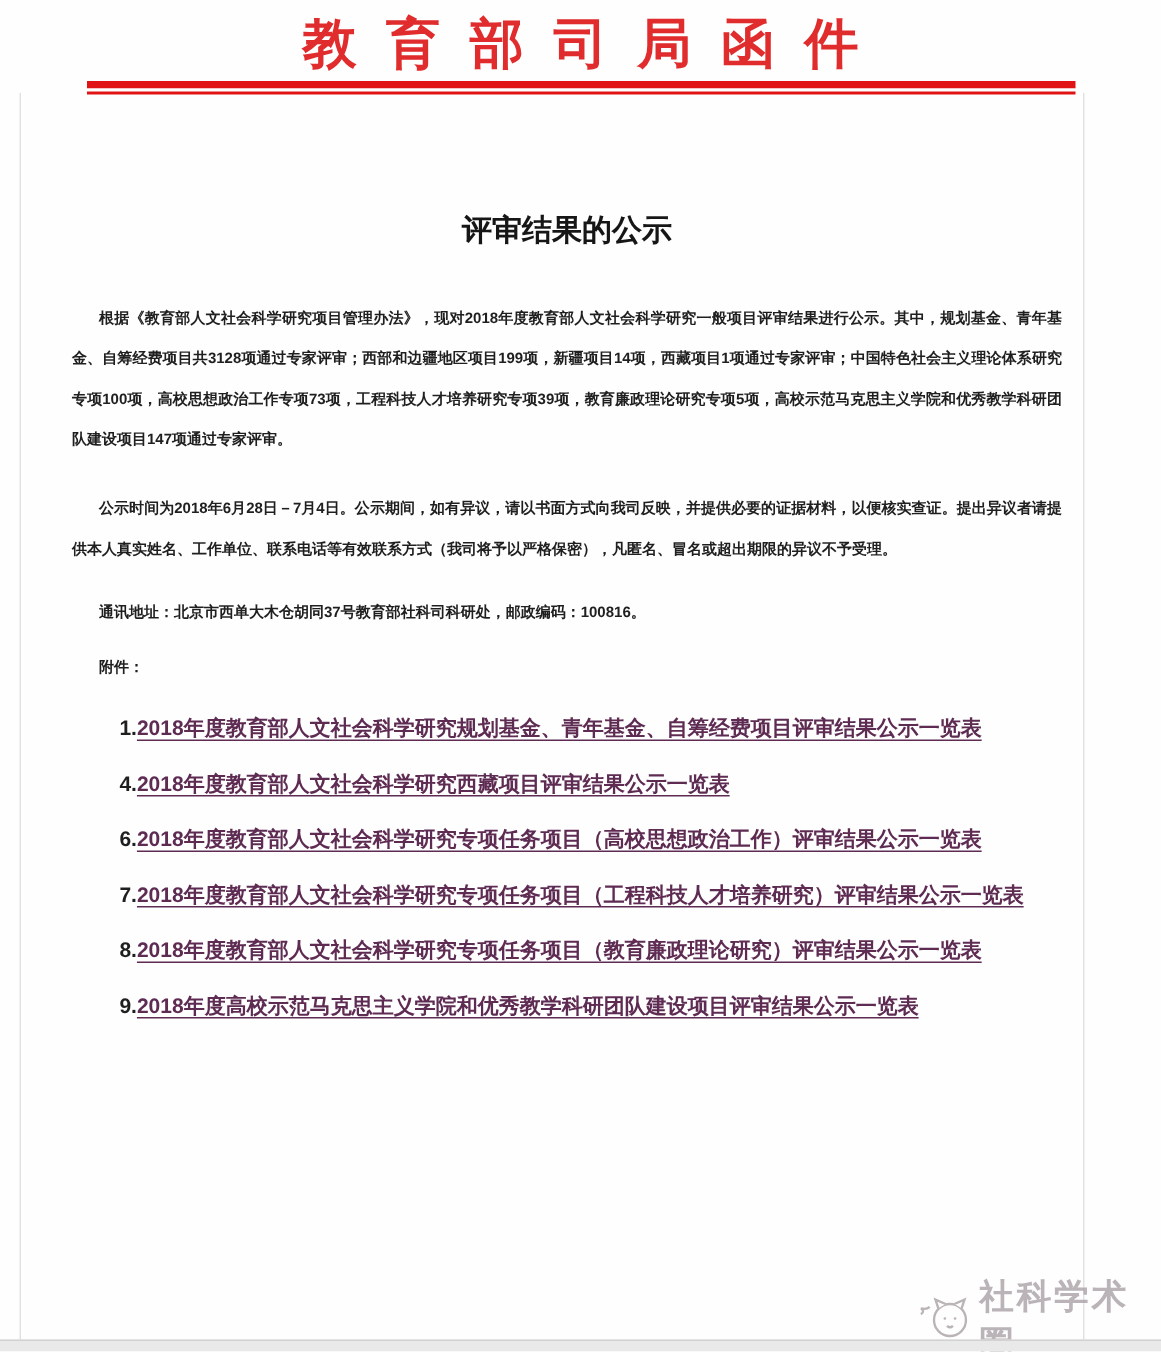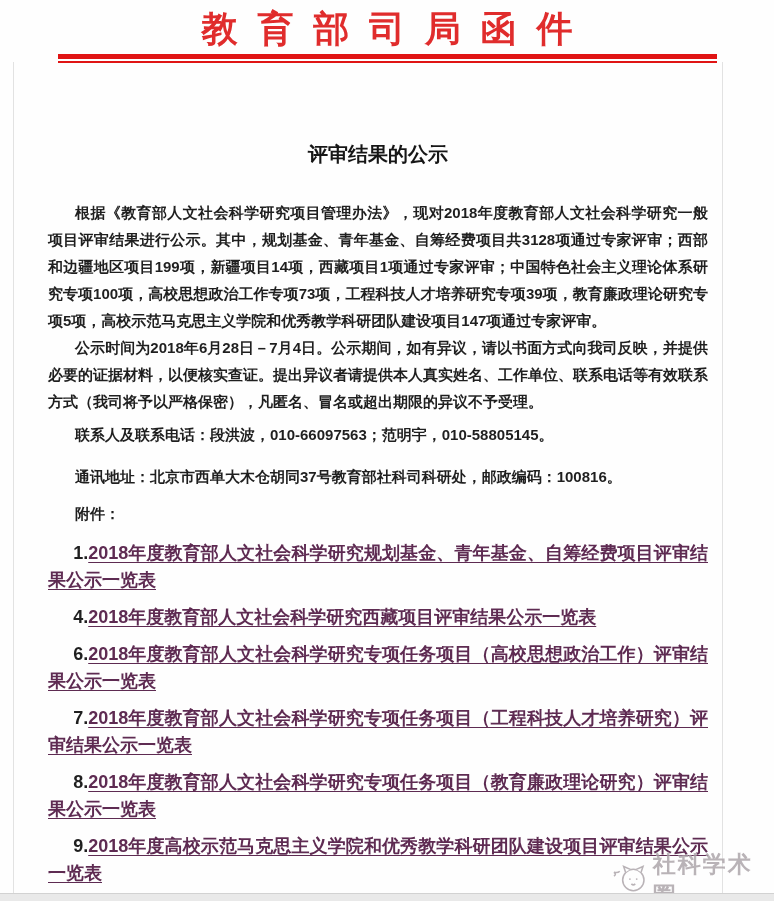--- a/index.html
+++ b/index.html
@@ -43,37 +43,37 @@
     margin:49px 0 0 0;
     font-size:20px;
     font-weight:bold;
     line-height:28px;
     text-align:center;
     color:#161616;
   }
 
   .para{
     margin:0;
-    font-size:15px;
+    font-size:10px;
     line-height:27px;
     font-weight:600;
     text-align:justify;
     text-indent:1.8em;
     color:var(--text);
   }
   .p1{margin-top:31px;}
-  .p2{margin-top:0;}
+  .p2{margin-top:19px;}
   .contact{margin-top:6px;}
   .address{margin-top:15px;}
   .att-label{margin-top:10px;}
 
   .attachments{margin-top:13px;}
   .att{
-    margin:0 0 10px 0;
-    font-size:18px;
+    margin:0 0 10px 12px;
+    font-size:14px;
     line-height:27px;
     font-weight:600;
     text-indent:1.4em;
     text-align:justify;
   }
   .att .num{color:var(--text);}
   .att a.link{
     color:var(--link);
     text-decoration:underline;
     text-underline-offset:3px;
@@ -121,21 +121,20 @@
 
     <h1 class="doc-title">
       <br>
       <span>评审结果的公示</span>
     </h1>
 
     <p class="para p1">根据《教育部人文社会科学研究项目管理办法》，现对2018年度教育部人文社会科学研究一般项目评审结果进行公示。其中，规划基金、青年基金、自筹经费项目共3128项通过专家评审；西部和边疆地区项目199项，新疆项目14项，西藏项目1项通过专家评审；中国特色社会主义理论体系研究专项100项，高校思想政治工作专项73项，工程科技人才培养研究专项39项，教育廉政理论研究专项5项，高校示范马克思主义学院和优秀教学科研团队建设项目147项通过专家评审。</p>
 
     <p class="para p2">公示时间为2018年6月28日－7月4日。公示期间，如有异议，请以书面方式向我司反映，并提供必要的证据材料，以便核实查证。提出异议者请提供本人真实姓名、工作单位、联系电话等有效联系方式（我司将予以严格保密），凡匿名、冒名或超出期限的异议不予受理。</p>
 
-    <p class="para contact">联系人及联系电话：段洪波，010-66097563；范明宇，010-58805145。</p>
 
     <p class="para address">通讯地址：北京市西单大木仓胡同37号教育部社科司科研处，邮政编码：100816。</p>
 
     <p class="para att-label">附件：</p>
 
     <div class="attachments">
       <p class="att"><span class="num">1.</span><a class="link">2018年度教育部人文社会科学研究规划基金、青年基金、自筹经费项目评审结果公示一览表</a></p>
       <p class="att"><span class="num">4.</span><a class="link">2018年度教育部人文社会科学研究西藏项目评审结果公示一览表</a></p>
       <p class="att"><span class="num">6.</span><a class="link">2018年度教育部人文社会科学研究专项任务项目（高校思想政治工作）评审结果公示一览表</a></p>
       <p class="att"><span class="num">7.</span><a class="link">2018年度教育部人文社会科学研究专项任务项目（工程科技人才培养研究）评审结果公示一览表</a></p>

